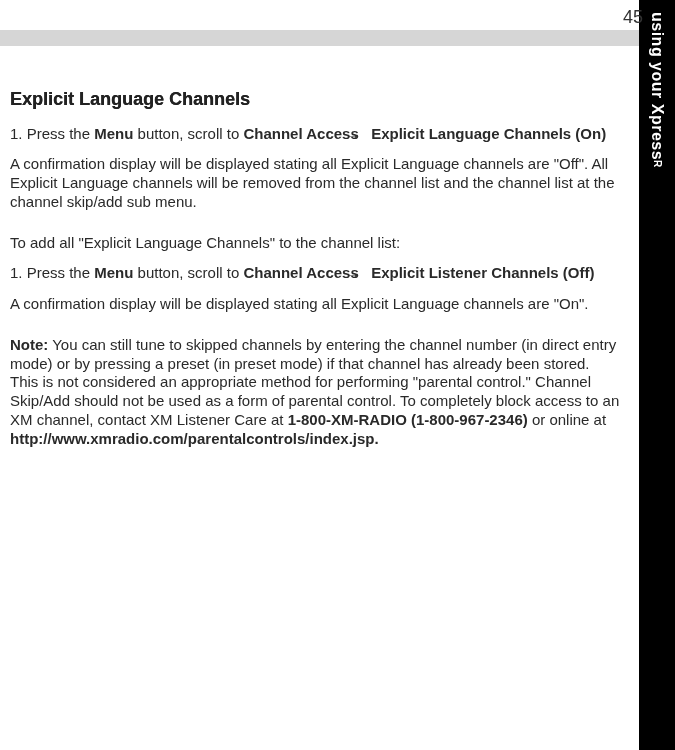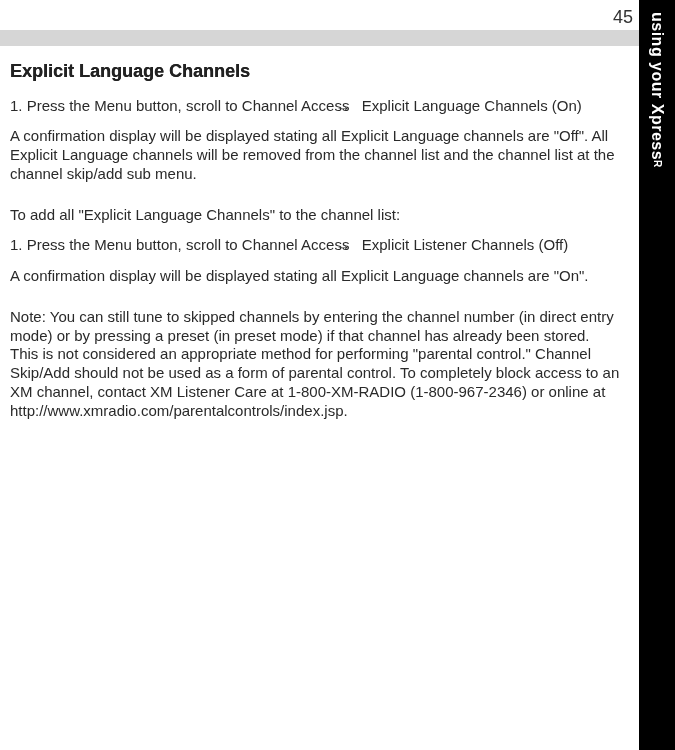--- a/index.html
+++ b/index.html
@@ -37,47 +37,48 @@
     position: absolute;
     top: 30px;
     left: 0;
     right: 36px;
     height: 16px;
     background: #d6d6d6;
   }
   .page-num {
     position: absolute;
     top: 6px;
-    right: 42px;
+    right: 32px;
     font-size: 18px;
     color: #333;
   }
   .content {
     position: absolute;
     top: 60px;
     left: 10px;
     right: 50px;
     bottom: 10px;
     padding-right: 4px;
   }
   h2.section {
     font-size: 18px;
     font-weight: 700;
     color: #222;
     margin-bottom: 14px;
     text-shadow: 0.3px 0 0 #222;
+    margin-top: 28px;
   }
   p { margin-bottom: 12px; }
   .step {
     padding-left: 20px;
     text-indent: -20px;
     margin-bottom: 12px;
   }
   .arrow { display: inline-block; margin: 0 2px; }
-  strong { font-weight: 400; }
+  strong { font-weight: 700; }
   .gap { height: 10px; }
 </style>
 </head>
 <body>
 
 <div class="sidebar">
   <span>using your Xpress</span>
     <sup>R</sup>
 </div>
 

